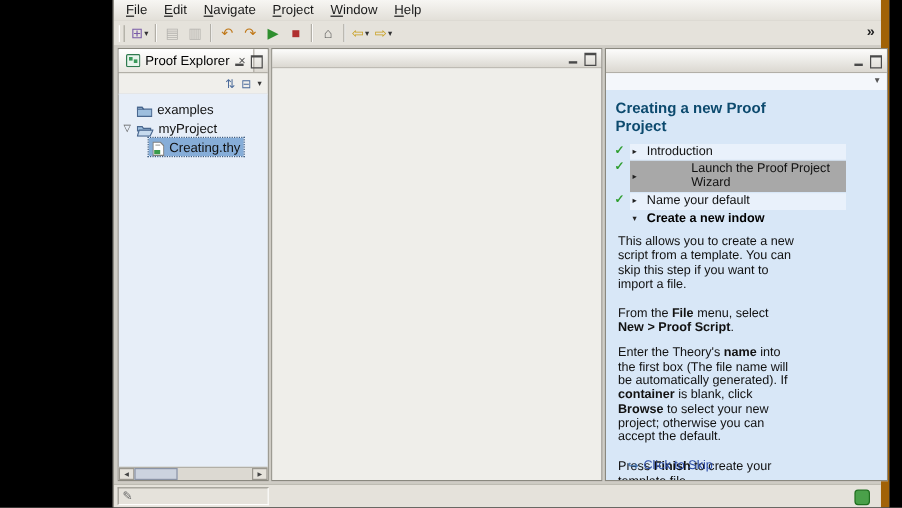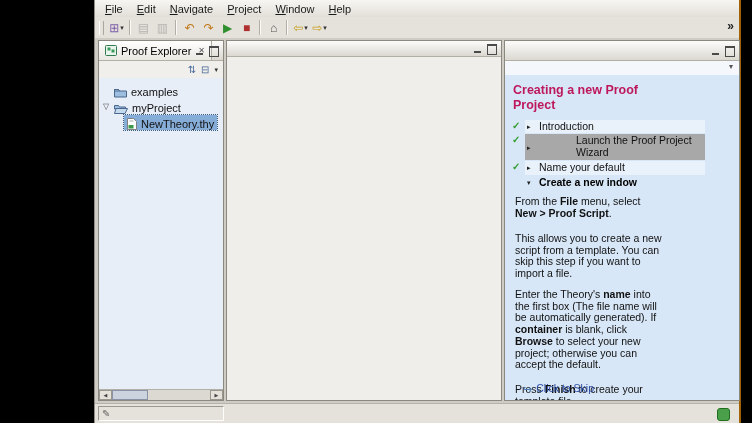--- a/index.html
+++ b/index.html
@@ -1,18 +1,18 @@
 <!DOCTYPE html>
 <html><head>
 <meta charset="utf-8">
 <style>
   html,body{margin:0;padding:0;}
   body{width:752px;height:423px;background:#000;font-family:"Liberation Sans",sans-serif;-webkit-font-smoothing:antialiased;}
   .canvas{position:relative;width:752px;height:423px;background:#000;overflow:hidden;}
-  .window{position:absolute;left:94px;top:0;width:647px;height:423px;background:#e5e2db;border-left:1px solid #8f8d85;border-right:2px solid #a16207;box-sizing:border-box;}
+  .window{position:absolute;left:94px;top:0;width:647px;height:423px;background:#e5e2db;border-left:1px solid #8f8d85;border-right:7px solid #a16207;box-sizing:border-box;}
 
   
   .menubar{position:absolute;left:0;top:0;right:0;height:17px;display:flex;align-items:center;background:linear-gradient(#f7f6f3,#e2dfd8);border-bottom:1px solid #c6c3bb;font-size:11px;padding-left:3px;}
   .menu-item{padding:1px 7px;color:#1a1a1a;white-space:nowrap;cursor:default;}
 
   
   .toolbar{position:absolute;left:0;top:17px;right:0;height:21px;display:flex;align-items:center;background:#e5e2db;border-bottom:1px solid #b5b2aa;padding-left:3px;}
   .tb-grip{width:3px;height:14px;border-left:1px solid #fff;border-right:1px solid #aaa79f;margin:0 3px 0 1px;}
   .tb-btn{height:18px;min-width:19px;display:flex;align-items:center;justify-content:center;cursor:default;}
   .tb-btn.disabled{opacity:.38;filter:grayscale(1);}
@@ -53,21 +53,21 @@
   .editor{left:131px;top:2px;width:276px;height:361px;}
   .editor-header{position:relative;height:15px;background:linear-gradient(#fcfcfb,#dbd8d1);border-bottom:1px solid #b2afa7;}
   .editor-header .winctl{top:3px;}
   .editor-content{position:absolute;left:0;right:0;top:16px;bottom:0;background:#efeeea;cursor:text;}
 
   
   .cheat{left:409px;top:2px;width:236px;height:361px;}
   .cheat-subbar{position:relative;height:14px;background:#f4f7fb;border-bottom:1px solid #c9d1dc;}
   .cheat-chevron{position:absolute;right:6px;top:1px;font-size:8px;color:#555;cursor:default;}
   .cheat-content{position:absolute;left:0;right:0;top:34px;bottom:0;background:#d8e7f7;overflow:hidden;padding:6px 6px 4px 7px;font-size:10.5px;line-height:1.12;color:#111;}
-  .cheat-title{color:#be185d;font-weight:bold;font-size:12.5px;line-height:1.18;width:152px;margin:2px 0 7px 1px;}
+  .cheat-title{color:#0c4a6e;font-weight:bold;font-size:12.5px;line-height:1.18;width:152px;margin:2px 0 7px 1px;}
   .steps{margin-right:28px;}
   .step{display:flex;align-items:flex-start;margin-bottom:1px;cursor:default;}
   .step-check{width:13px;flex:none;color:#2f9e2f;font-weight:bold;font-size:10px;line-height:12px;}
   .step-body{flex:1;display:flex;gap:3px;padding:1px 2px;align-items:center;}
   .step.checked .step-body{background:#e9f1fb;}
   .step.highlighted .step-body{background:#a8a8a8;gap:40px;}
   .step-exp{width:9px;flex:none;font-size:7px;color:#222;padding-top:1px;}
   .step-label{max-width:135px;}
   .step.current .step-label{font-weight:bold;color:#000;}
   .cs-para{width:147px;margin-left:3px;}
@@ -196,21 +196,21 @@
             <div class="tree-row" style="padding-left: 15px;">
               <span class="tree-exp"></span>
               <span class="tree-sel selected">
                 <span class="tree-icon">
                   <svg width="10" height="12" viewBox="0 0 10 12">
                     <path d="M0.5 0.5 h6 l3 3 v8 h-9 z" fill="#ffffff" stroke="#808080"></path>
                     <rect x="1.5" y="7" width="5" height="3.5" fill="#3a9a4a"></rect>
                     <path d="M2.5 3 h4" stroke="#aaa"></path>
                   </svg>
                 </span>
-                <span class="tree-label">NewTheory.thy</span>
+                <span class="tree-label">Creating.thy</span>
               </span>
             </div>
           </div>
         <div class="hscroll">
           <span class="sb-btn">◀</span>
           <span class="sb-thumb"></span>
           <span class="sb-track"></span>
           <span class="sb-btn">▶</span>
         </div>
       </div>
@@ -261,22 +261,22 @@
               </div>
               <div class="step current">
                 <span class="step-check"></span>
                 <span class="step-body">
                   <span class="step-exp">▾</span>
                   <span class="step-label">Create a new indow</span>
                 </span>
               </div>
             </div>
           <div>
+              <div class="cs-para"><span>This allows you to create a new script from a template. You can skip this step if you want to import a file.</span></div>
               <div class="cs-para"><span>From the </span><span style="font-weight: bold;">File</span><span> menu, select </span><span style="font-weight: bold;">New &gt; Proof Script</span><span>.</span></div>
-              <div class="cs-para"><span>This allows you to create a new script from a template. You can skip this step if you want to import a file.</span></div>
               <div class="cs-para"><span>Enter the Theory's </span><span style="font-weight: bold;">name</span><span> into the first box (The file name will be automatically generated). If </span><span style="font-weight: bold;">container</span><span> is blank, click </span><span style="font-weight: bold;">Browse</span><span> to select your new project; otherwise you can accept the default.</span></div>
               <div class="cs-para"><span>Press </span><span style="font-weight: bold;">Finish</span><span> to create your template file.</span></div>
             </div>
           <div class="skip-row">
             <span class="skip-icon">↪</span>
             <span>Click to Skip</span>
           </div>
         </div>
       </div>
 

